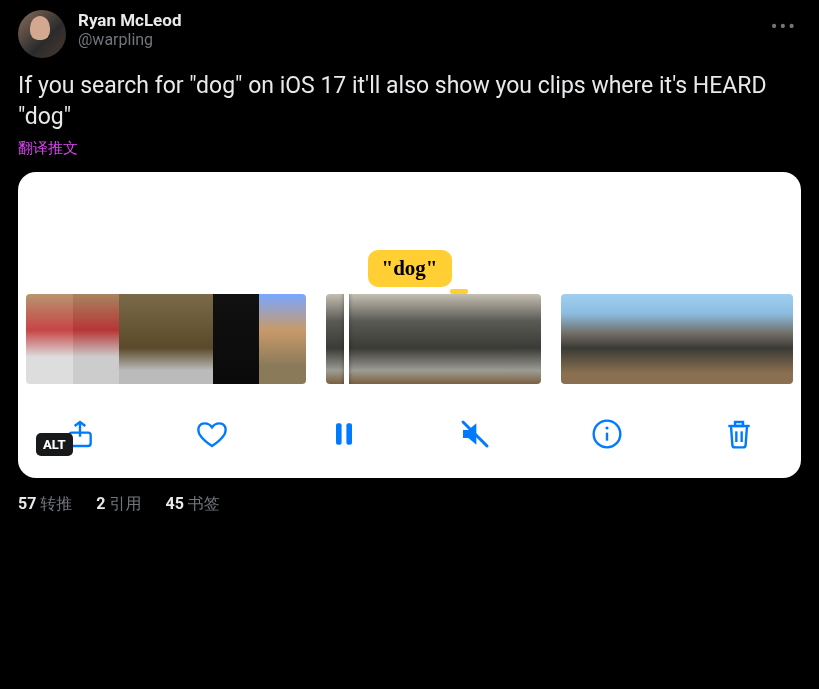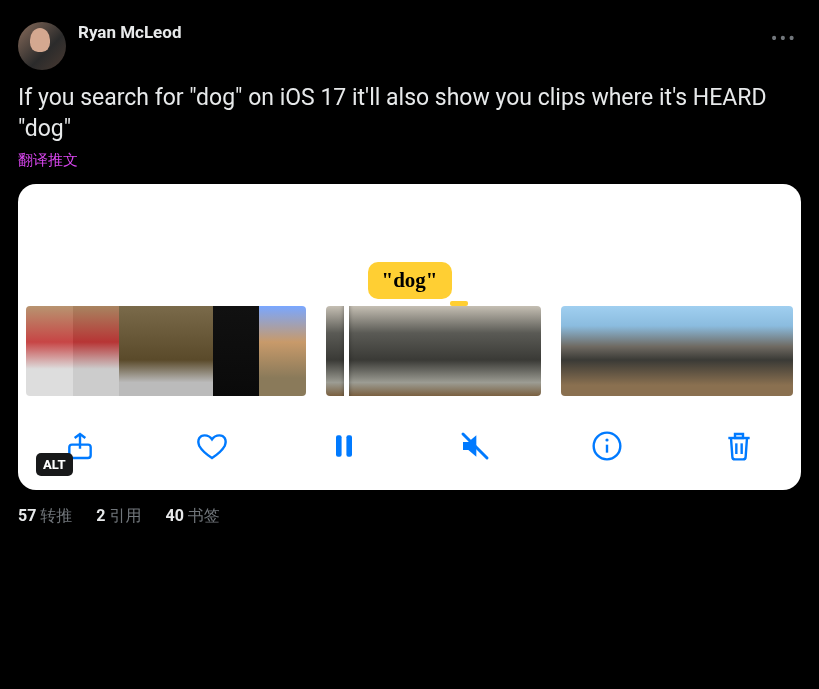--- a/index.html
+++ b/index.html
@@ -5,21 +5,21 @@
     * { margin: 0; padding: 0; box-sizing: border-box; }
     body {
       font-family: -apple-system, BlinkMacSystemFont, "Segoe UI", Roboto, Helvetica, Arial, sans-serif;
       background: #000;
       color: #e7e9ea;
       width: 819px;
       height: 689px;
       overflow: hidden;
     }
     .tweet {
-      padding: 22px 18px;
+      padding: 10px 18px;
     }
     .header {
       display: flex;
       align-items: flex-start;
       gap: 12px;
       margin-bottom: 12px;
     }
     .avatar {
       width: 48px;
       height: 48px;
@@ -147,21 +147,21 @@
       display: flex;
       align-items: center;
       justify-content: center;
       color: #007aff;
       cursor: pointer;
     }
     .ctrl-btn svg { width: 32px; height: 32px; }
     .alt-badge {
       position: absolute;
       left: 18px;
-      bottom: 14px;
+      bottom: 22px;
       background: #18191a;
       color: #fff;
       font-size: 13px;
       font-weight: 800;
       padding: 4px 7px;
       border-radius: 5px;
     }
     .meta {
       color: #71767b;
       font-size: 16px;
@@ -188,20 +188,21 @@
   </style>
 </head>
 <body>
 
 <div class="tweet">
 
   <div class="header">
     <div class="avatar"></div>
     <div class="user-block">
       <div class="display-name">Ryan McLeod</div>
+      <div class="handle">@warpling</div>
     </div>
     <div class="more-icon">•••</div>
   </div>
 
   <div class="tweet-text">If you search for "dog" on iOS 17 it'll also show you clips where it's HEARD "dog"</div>
   <span class="translate-link">翻译推文</span>
 
   <div class="media-card">
     <div class="dog-label">"dog"</div>
     <div class="tick"></div>
@@ -275,16 +276,16 @@
       </div>
     </div>
 
     <div class="alt-badge">ALT</div>
   </div>
 
 
   <div class="stats">
     <span class="stat"><b>57</b><span> 转推</span></span>
     <span class="stat"><b>2</b><span> 引用</span></span>
-    <span class="stat"><b>40</b><span> 书签</span></span>
+    <span class="stat"><b>45</b><span> 书签</span></span>
   </div>
 
 </div>
 
 </body></html>

